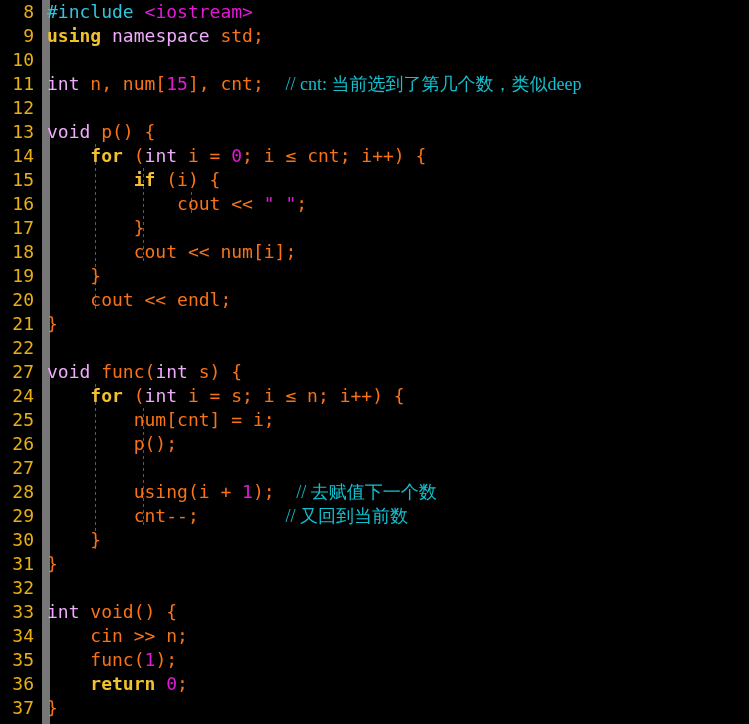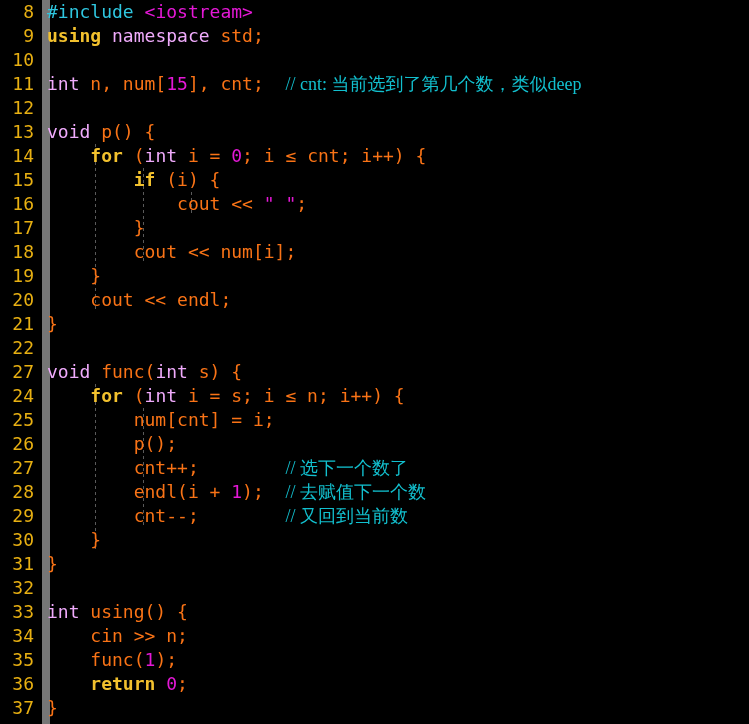--- a/index.html
+++ b/index.html
@@ -99,25 +99,25 @@
       <div class="line"><span class="gutter">17</span><span class="iguide" style="left: 95px;"></span><span class="iguide" style="left: 143px;"></span><span class="content"><span class="tk-plain">        }</span></span></div>
       <div class="line"><span class="gutter">18</span><span class="iguide" style="left: 95px;"></span><span class="iguide" style="left: 143px;"></span><span class="content"><span class="tk-plain">        cout &lt;&lt; num[i];</span></span></div>
       <div class="line"><span class="gutter">19</span><span class="iguide" style="left: 95px;"></span><span class="content"><span class="tk-plain">    }</span></span></div>
       <div class="line"><span class="gutter">20</span><span class="iguide" style="left: 95px;"></span><span class="content"><span class="tk-plain">    cout &lt;&lt; endl;</span></span></div>
       <div class="line"><span class="gutter">21</span><span class="content"><span class="tk-plain">}</span></span></div>
       <div class="line"><span class="gutter">22</span><span class="content"></span></div>
       <div class="line"><span class="gutter">27</span><span class="content"><span class="tk-type">void</span><span class="tk-plain"> func(</span><span class="tk-type">int</span><span class="tk-plain"> s) {</span></span></div>
       <div class="line"><span class="gutter">24</span><span class="iguide" style="left: 95px;"></span><span class="content"><span class="tk-plain">    </span><span class="tk-kw">for</span><span class="tk-plain"> (</span><span class="tk-type">int</span><span class="tk-plain"> i = s; i ≤ n; i++) {</span></span></div>
       <div class="line"><span class="gutter">25</span><span class="iguide" style="left: 95px;"></span><span class="iguide" style="left: 143px;"></span><span class="content"><span class="tk-plain">        num[cnt] = i;</span></span></div>
       <div class="line"><span class="gutter">26</span><span class="iguide" style="left: 95px;"></span><span class="iguide" style="left: 143px;"></span><span class="content"><span class="tk-plain">        p();</span></span></div>
-      <div class="line"><span class="gutter">27</span><span class="iguide" style="left: 95px;"></span><span class="iguide" style="left: 143px;"></span><span class="content"><span class="tk-plain">        cnt++;        </span><span class="tk-cmt">// 选下一个数了</span></span></div>
-      <div class="line"><span class="gutter">28</span><span class="iguide" style="left: 95px;"></span><span class="iguide" style="left: 143px;"></span><span class="content"><span class="tk-plain">        endl(i + </span><span class="tk-num">1</span><span class="tk-plain">);  </span><span class="tk-cmt">// 去赋值下一个数</span></span></div>
+      <div class="line"><span class="gutter">27</span><span class="iguide" style="left: 95px;"></span><span class="iguide" style="left: 143px;"></span></div>
+      <div class="line"><span class="gutter">28</span><span class="iguide" style="left: 95px;"></span><span class="iguide" style="left: 143px;"></span><span class="content"><span class="tk-plain">        using(i + </span><span class="tk-num">1</span><span class="tk-plain">);  </span><span class="tk-cmt">// 去赋值下一个数</span></span></div>
       <div class="line"><span class="gutter">29</span><span class="iguide" style="left: 95px;"></span><span class="iguide" style="left: 143px;"></span><span class="content"><span class="tk-plain">        cnt--;        </span><span class="tk-cmt">// 又回到当前数</span></span></div>
       <div class="line"><span class="gutter">30</span><span class="iguide" style="left: 95px;"></span><span class="content"><span class="tk-plain">    }</span></span></div>
       <div class="line"><span class="gutter">31</span><span class="content"><span class="tk-plain">}</span></span></div>
       <div class="line"><span class="gutter">32</span><span class="content"></span></div>
-      <div class="line"><span class="gutter">33</span><span class="content"><span class="tk-type">int</span><span class="tk-plain"> using() {</span></span></div>
+      <div class="line"><span class="gutter">33</span><span class="content"><span class="tk-type">int</span><span class="tk-plain"> void() {</span></span></div>
       <div class="line"><span class="gutter">34</span><span class="content"><span class="tk-plain">    cin &gt;&gt; n;</span></span></div>
       <div class="line"><span class="gutter">35</span><span class="content"><span class="tk-plain">    func(</span><span class="tk-num">1</span><span class="tk-plain">);</span></span></div>
       <div class="line"><span class="gutter">36</span><span class="content"><span class="tk-plain">    </span><span class="tk-kw">return</span><span class="tk-plain"> </span><span class="tk-num">0</span><span class="tk-plain">;</span></span></div>
       <div class="line"><span class="gutter">37</span><span class="content"><span class="tk-plain">}</span></span></div>
     </div>
 </div>
 
 </body></html>

